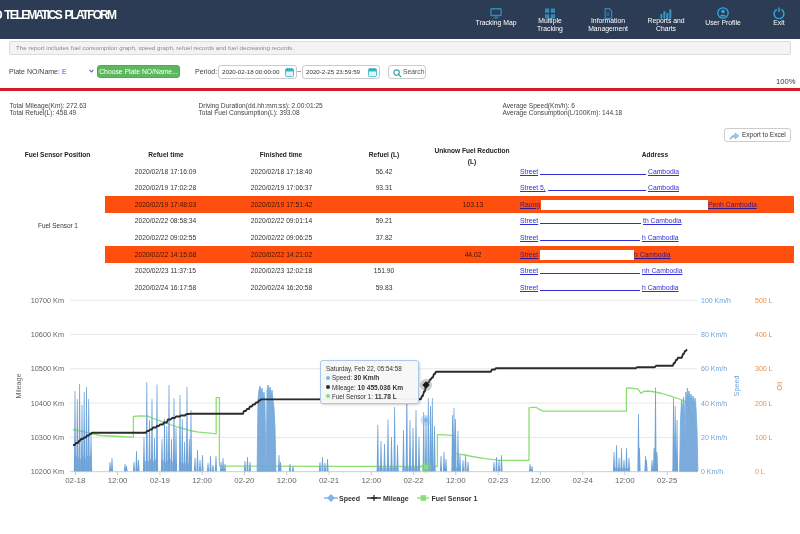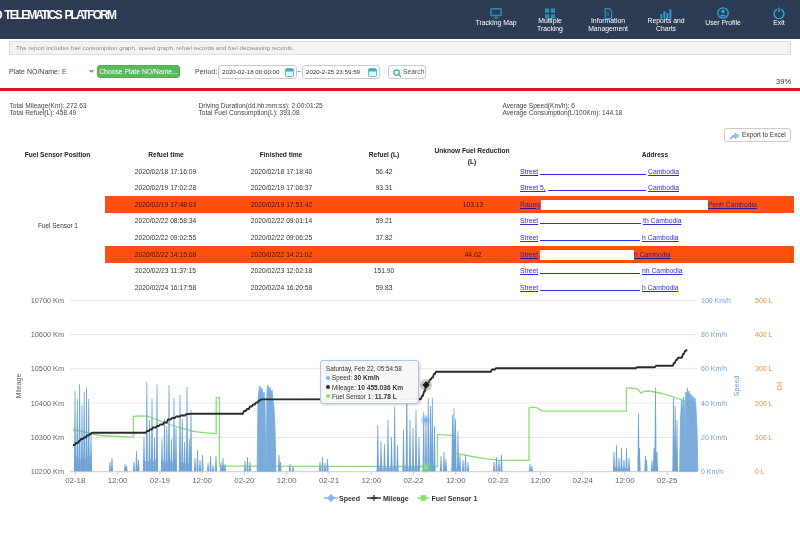--- a/index.html
+++ b/index.html
@@ -110,21 +110,21 @@
       <path d="M2.3,0.4 v1.6 M4.5,0.4 v1.6 M6.7,0.4 v1.6" stroke="#2a9cb0" stroke-width="0.8"></path>
     </svg>
 </div>
 <div class="sbtn"><span style="padding-left:14px">Search</span>
   <svg class="abs" style="left:4px;top:3px" width="9" height="9" viewBox="0 0 9 9">
       <circle cx="3.6" cy="3.6" r="2.7" fill="none" stroke="#3aa89c" stroke-width="1.2"></circle>
       <path d="M5.7,5.7 L8.2,8.2" stroke="#3aa89c" stroke-width="1.2"></path>
     </svg>
 </div>
 <div class="pbar"></div>
-<div class="pct">39%</div>
+<div class="pct">100%</div>
 <div class="sum" style="left:9.5px">Total Mileage(Km): 272.63<br>Total Refuel(L): 458.49</div>
 <div class="sum" style="left:198.5px">Driving Duration(dd.hh:mm:ss): 2.00:01:25<br>Total Fuel Consumption(L): 393.08</div>
 <div class="sum" style="left:502.5px">Average Speed(Km/h): 6<br>Average Consumption(L/100Km): 144.18</div>
 <div class="exp">Export to Excel
   <svg class="abs" style="left:4px;top:3px" width="11" height="8" viewBox="0 0 11 8">
       <path d="M1,7.5 C2,3.8 4.5,3 6.3,3 L6.3,1 L9.8,3.9 L6.3,6.8 L6.3,4.9 C4.3,4.9 2.4,5.5 1,7.5 Z" fill="#a8cbe8" stroke="#6fa3d8" stroke-width="0.7"></path>
     </svg>
 </div>
 <div class="th" style="left:57.5px;top:150.5px">Fuel Sensor Position</div>
 <div class="th" style="left:166px;top:150.5px">Refuel time</div>

